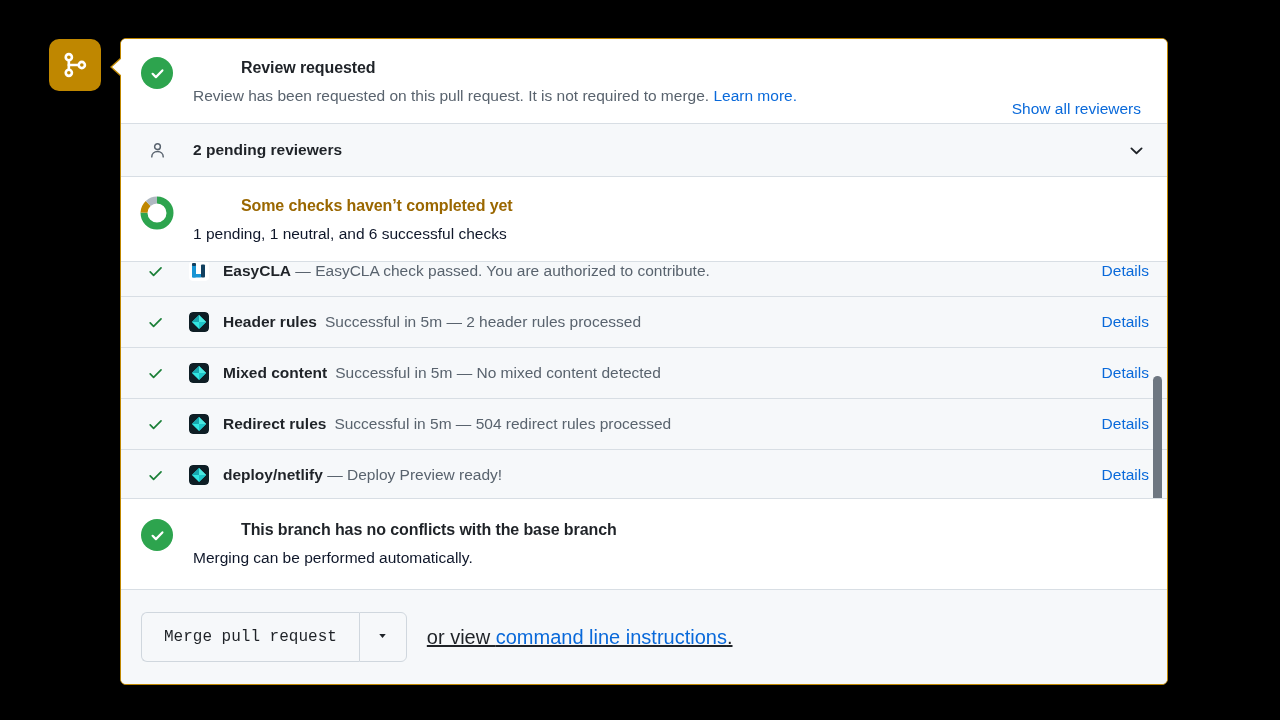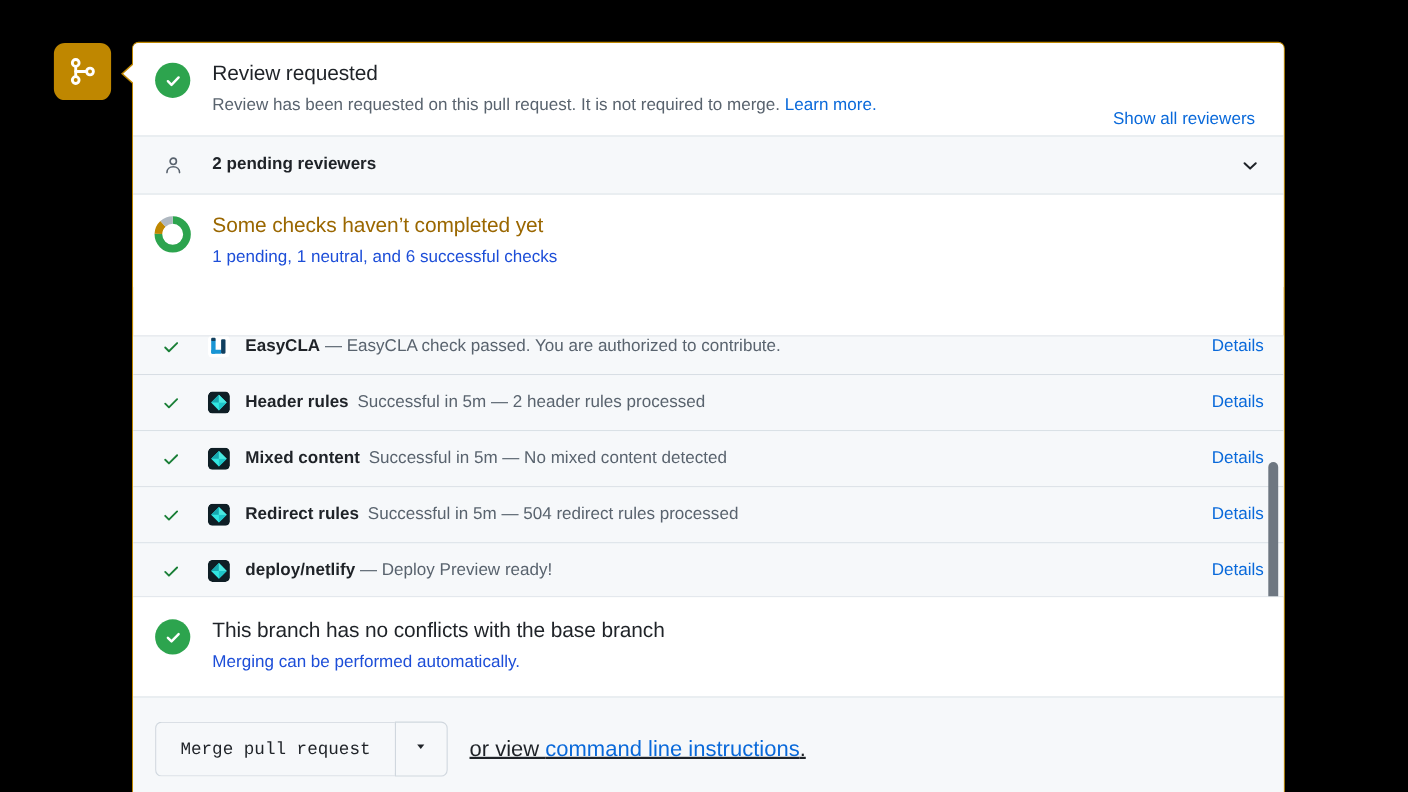--- a/index.html
+++ b/index.html
@@ -97,34 +97,35 @@
     width: 32px;
     height: 32px;
     border-radius: 50%;
     background: #2da44e;
     display: flex;
     align-items: center;
     justify-content: center;
   }
 
   .sec-title {
-    font-size: 19px;
-    font-weight: normal;
+    font-size: 16px;
+    font-weight: bold;
     color: #1f2328;
     line-height: 26px;
     letter-spacing: -0.1px;
+    margin-left: 48px;
   }
   .sec-title.warn { color: #9a6700; }
   .sec-sub {
     font-size: 15.5px;
     color: #59636e;
     line-height: 22px;
     margin-top: 4px;
   }
-  .sec-sub.dim { color: #1d4ed8; }
+  .sec-sub.dim { color: #0f172a; }
 
   a.link, .link {
     color: #0969da;
     text-decoration: none;
     cursor: pointer;
   }
 
   .sec-action {
     position: absolute;
     right: 26px;
@@ -167,21 +168,20 @@
   }
 
   
   .checks-wrap {
     position: relative;
     background: #f6f8fa;
     border-top: 1px solid #d8dee4;
     border-bottom: 1px solid #d8dee4;
     height: 236px;
     overflow: hidden;
-    margin-top: 44px;
   }
   .checks-list {
     position: absolute;
     left: 0;
     top: -16px;   
     right: 0;
   }
   .check-row {
     position: relative;
     display: flex;

